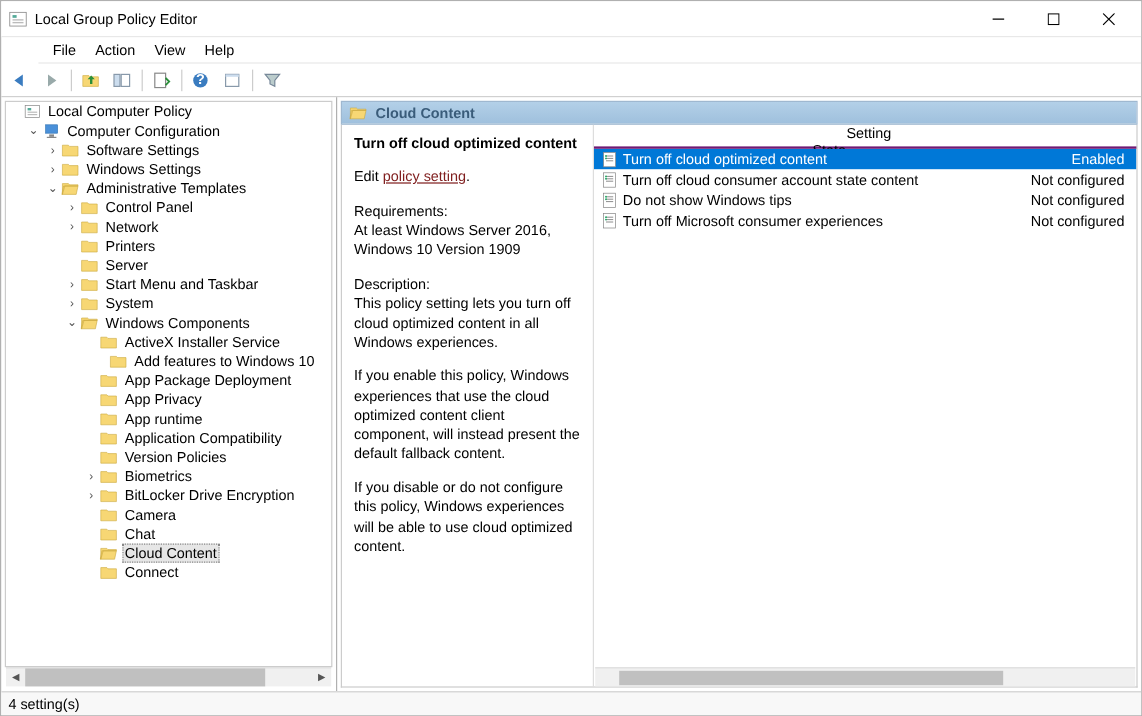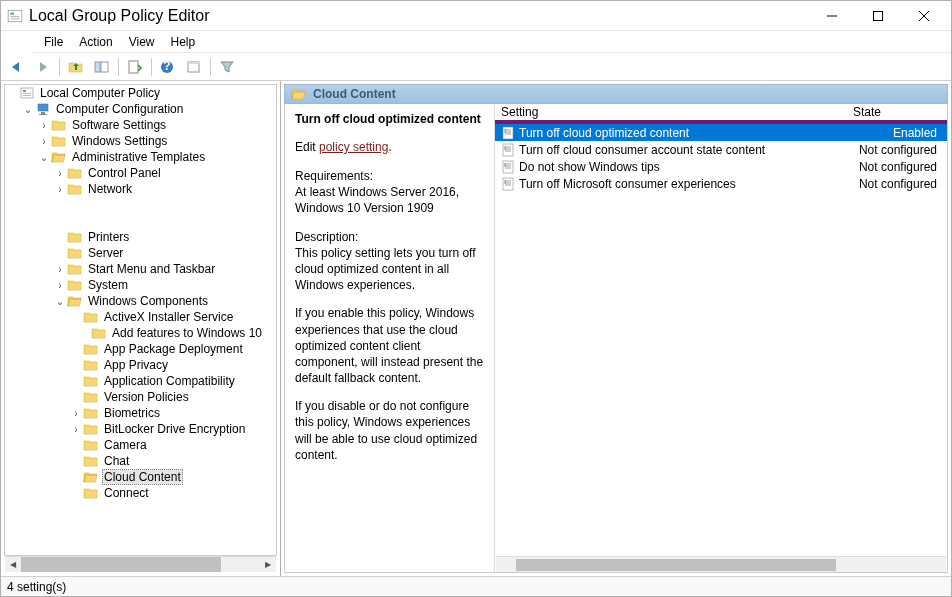--- a/index.html
+++ b/index.html
@@ -2,21 +2,21 @@
 <html><head>
 <meta charset="utf-8">
 <style>
 * { box-sizing: border-box; margin: 0; padding: 0; font-family: "Segoe UI", Tahoma, sans-serif; font-size: 12px; }
 html, body { height: 100%; }
 body { background: #fff; color: #000; display: flex; flex-direction: column; height: 597px; width: 952px; border: 1px solid #b0b0b0; overflow: hidden; }
 
 
 .titlebar { height: 30px; display: flex; align-items: center; padding: 0 4px 0 6px; background: #fff; border-bottom: 1px solid #e8e8e8; }
 .titlebar .icon-app { width: 16px; height: 16px; margin-right: 6px; }
-.titlebar .title { flex: 1; font-size: 16px; }
+.titlebar .title { flex: 1; font-size: 12px; }
 .titlebar .win-btn { width: 46px; height: 28px; display: flex; align-items: center; justify-content: center; }
 .titlebar .win-btn svg { width: 10px; height: 10px; }
 
 
 .menubar { height: 22px; display: flex; align-items: center; padding: 0 4px; border-bottom: 1px solid #e8e8e8; margin-left: 31px; }
 .menubar .menu-item { padding: 2px 8px; }
 
 
 .toolbar { height: 28px; display: flex; align-items: center; padding: 2px 4px; border-bottom: 1px solid #d0d0d0; gap: 2px; }
 .toolbar .tb-btn { width: 24px; height: 22px; display: flex; align-items: center; justify-content: center; }
@@ -42,21 +42,21 @@
 .content-header { height: 20px; background: linear-gradient(#b3d0e8, #9fc0dd); border: 1px solid #9fb8d0; display: flex; align-items: center; padding: 0 6px; color: #3a5c7a; font-weight: 600; }
 .content-header .hdr-icon { width: 16px; height: 14px; margin-right: 6px; }
 .content-body { flex: 1; border: 1px solid #ccc; border-top: none; display: flex; min-height: 0; }
 .detail-pane { width: 210px; padding: 8px 10px; border-right: 1px solid #ddd; }
 .detail-title { font-weight: 700; margin-bottom: 14px; }
 .detail-edit { margin-bottom: 14px; }
 .detail-edit a { color: #7f1d1d; }
 .detail-para { margin-bottom: 12px; line-height: 1.35; }
 
 .settings-pane { flex: 1; display: flex; flex-direction: column; min-width: 0; }
-.settings-header { display: flex; height: 20px; align-items: center; border-bottom: 4px solid #701a75; }
+.settings-header { display: flex; height: 20px; align-items: center; border-bottom: 2px solid #701a75; flex-direction: column; }
 .settings-header .col-setting { flex: 1; padding-left: 6px; }
 .settings-header .col-state { width: 100px; padding-left: 6px; text-align: left; padding-right: 10px; }
 .settings-list { flex: 1; overflow-y: auto; }
 .setting-row { display: flex; height: 17px; align-items: center; }
 .setting-row.selected { background: #0078d7; color: #fff; }
 .setting-row .col-setting { flex: 1; padding-left: 6px; display: flex; align-items: center; gap: 4px; white-space: nowrap; overflow: hidden; }
 .setting-row .col-state { width: 100px; padding: 0 10px 0 6px; text-align: right; white-space: nowrap; }
 .setting-icon { width: 14px; height: 14px; flex-shrink: 0; }
 .settings-scrollbar { height: 16px; border-top: 1px solid #ddd; background: #f0f0f0; margin: 0 1px; position: relative; }
 .settings-scrollbar .thumb { position: absolute; left: 20px; top: 2px; height: 12px; width: 320px; background: #c0c0c0; }
@@ -234,21 +234,21 @@
           </svg>
           <span class="tree-label">Control Panel</span>
         </div>
         <div class="tree-row" style="padding-left: 48px;">
           <span class="tree-toggle">›</span>
           <svg class="tree-icon" viewBox="0 0 16 14">
             <use href="#folder-closed-g"></use>
           </svg>
           <span class="tree-label">Network</span>
         </div>
-        <div class="tree-row" style="padding-left: 48px; margin-top: 32px;">
+        <div class="tree-row" style="padding-left: 48px;">
           <span class="tree-toggle"></span>
           <svg class="tree-icon" viewBox="0 0 16 14">
             <use href="#folder-closed-g"></use>
           </svg>
           <span class="tree-label">Printers</span>
         </div>
         <div class="tree-row" style="padding-left: 48px;">
           <span class="tree-toggle"></span>
           <svg class="tree-icon" viewBox="0 0 16 14">
             <use href="#folder-closed-g"></use>
@@ -296,20 +296,27 @@
             <use href="#folder-closed-g"></use>
           </svg>
           <span class="tree-label">App Package Deployment</span>
         </div>
         <div class="tree-row" style="padding-left: 64px; text-align: center;">
           <span class="tree-toggle"></span>
           <svg class="tree-icon" viewBox="0 0 16 14">
             <use href="#folder-closed-g"></use>
           </svg>
           <span class="tree-label">App Privacy</span>
+        </div>
+        <div class="tree-row" style="padding-left: 64px;">
+          <span class="tree-toggle"></span>
+          <svg class="tree-icon" viewBox="0 0 16 14">
+            <use href="#folder-closed-g"></use>
+          </svg>
+          <span class="tree-label">App runtime</span>
         </div>
         <div class="tree-row" style="padding-left: 64px;">
           <span class="tree-toggle"></span>
           <svg class="tree-icon" viewBox="0 0 16 14">
             <use href="#folder-closed-g"></use>
           </svg>
           <span class="tree-label">Application Compatibility</span>
         </div>
         <div class="tree-row" style="padding-left: 64px;">
           <span class="tree-toggle"></span>

